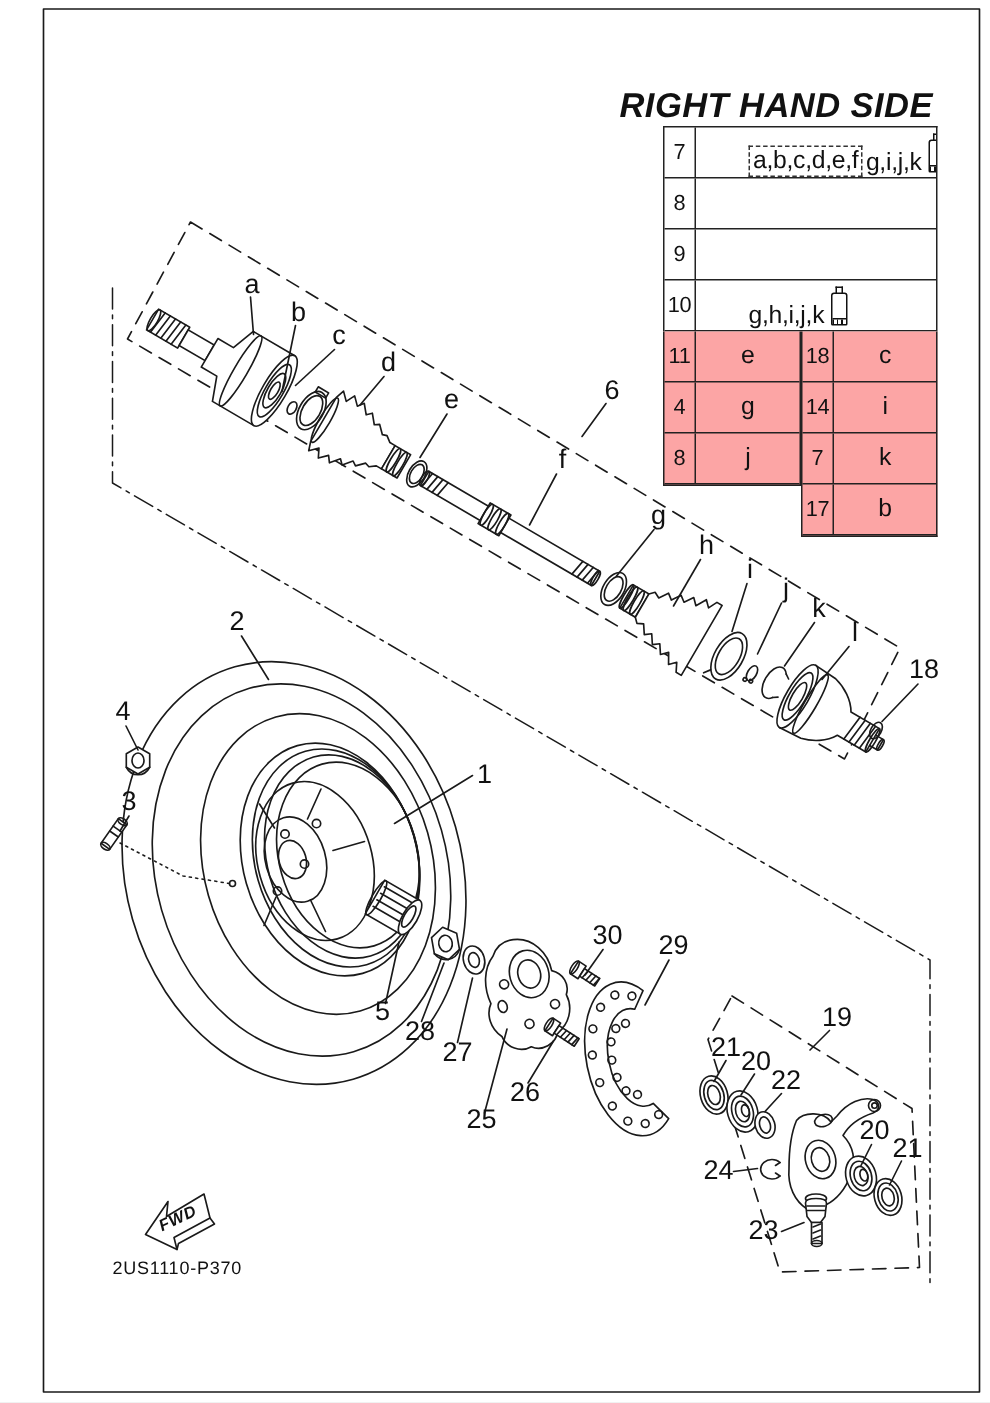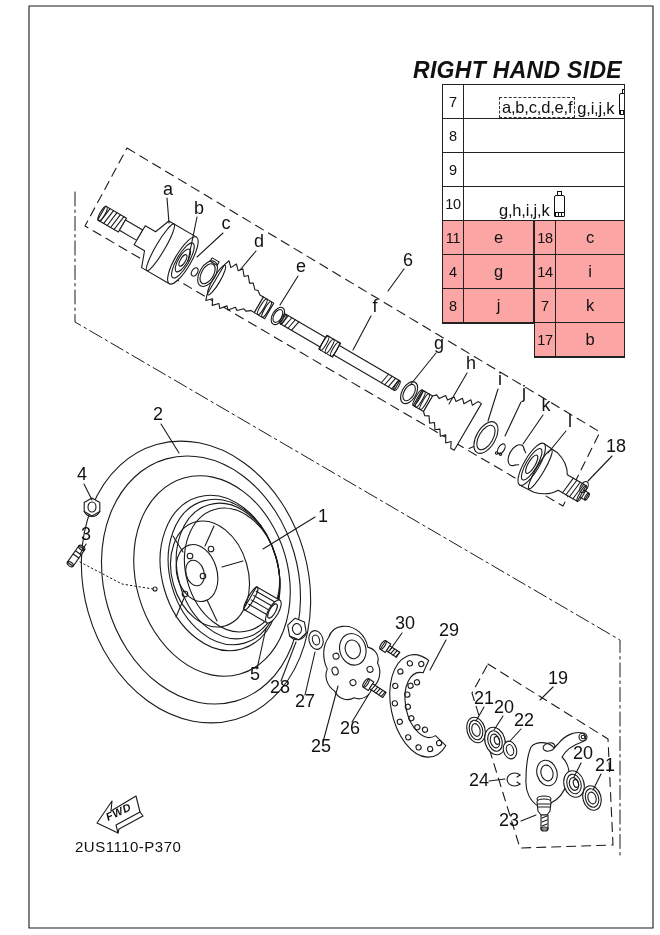--- a/index.html
+++ b/index.html
@@ -14,21 +14,21 @@
   }
   .art .fillw { fill:#ffffff; }
   .art .thin { stroke-width:1; }
   .art .lbl { stroke:none; fill:#111; font-size:18px; text-anchor:middle; font-family:"Liberation Sans",sans-serif; }
   .art .fwdtxt { stroke:none; fill:#111; font-size:11px; font-weight:bold; font-style:italic; letter-spacing:0.5px; font-family:"Liberation Sans",sans-serif; }
 
   .title {
     position:absolute; left:413px; top:57px; font-size:23px; font-weight:700;
     font-style:italic; letter-spacing:0.3px; white-space:nowrap;
   }
-  .code { position:absolute; left:75px; top:838px; font-size:15px; letter-spacing:0.5px; }
+  .code { position:absolute; left:75px; top:838px; font-size:12px; letter-spacing:0.5px; }
 
   
   .ptable { position:absolute; left:442px; top:84px; font-size:16.5px; letter-spacing:-0.2px; }
   .tfull { width:181px; border:1px solid #222; border-bottom:none; background:#fff; }
   .trow { display:flex; height:33px; border-bottom:1px solid #222; align-items:stretch; }
   .tref { width:20px; border-right:1px solid #222; display:flex; align-items:center; justify-content:center; font-size:14.5px; flex:none; }
   .tval { flex:1; display:flex; align-items:flex-end; padding-left:3px; white-space:nowrap; overflow:hidden;margin-left:32px; }
   .dashbox { border:1px dashed #333; padding:0 2px; margin-right:2px; }
   .tsplit { display:flex; align-items:flex-start; }
   .tsub { border:1px solid #222; border-top:none; background:#fca5a5; }

